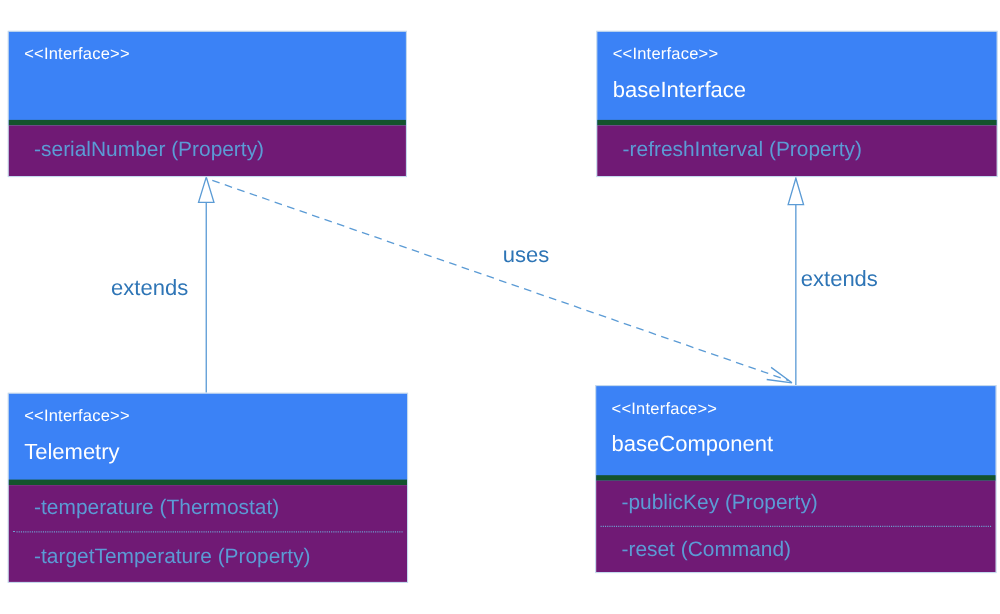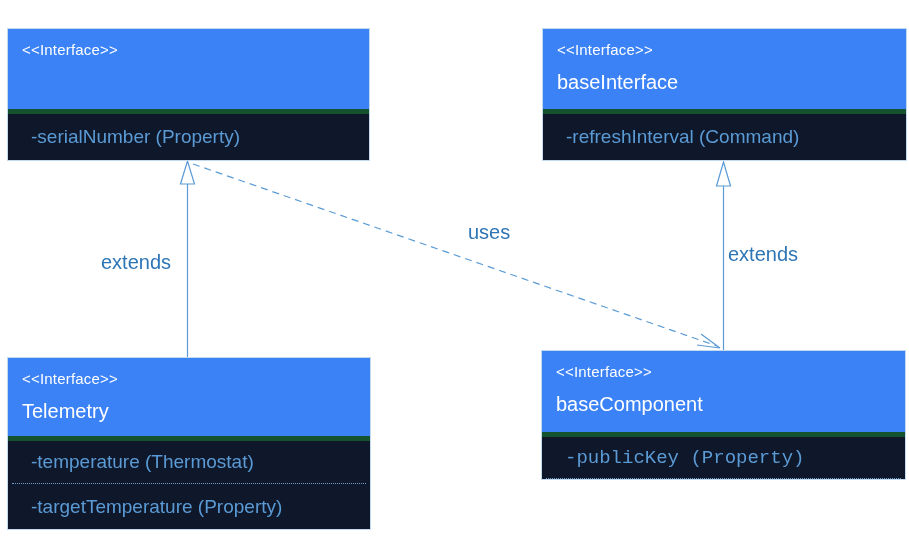--- a/index.html
+++ b/index.html
@@ -35,21 +35,21 @@
   .stereotype {
     font-size: 15px;
     line-height: 20px;
     letter-spacing: 0.2px;
   }
   .node-name {
     font-size: 20px;
     line-height: 26px;
     margin-top: 9px;
   }
-  .node-body { background: #0f172a; }
+  .node-body { background: #701a75; }
   .member-row {
     display: flex;
     align-items: center;
     box-sizing: border-box;
     padding-left: 23px;
     font-size: 19px;
     color: #5b9bd5;
   }
   .member-sep {
     border-top: 1px dotted #6f9fd0;
@@ -92,21 +92,21 @@
       <div class="member-row" style="height:46px;">-serialNumber (Property)</div>
     </div>
   </div>
 
   <div class="node" style="left:542px; top:28px; width:365px;">
     <div class="node-header" style="height:85px;">
       <div class="stereotype">&lt;&lt;Interface&gt;&gt;</div>
       <div class="node-name">baseInterface</div>
     </div>
     <div class="node-body">
-      <div class="member-row" style="height:46px;">-refreshInterval (Command)</div>
+      <div class="member-row" style="height:46px;">-refreshInterval (Property)</div>
     </div>
   </div>
 
   <div class="node" style="left:7px; top:357px; width:364px;">
     <div class="node-header" style="height:83px;">
       <div class="stereotype">&lt;&lt;Interface&gt;&gt;</div>
       <div class="node-name">Telemetry</div>
     </div>
     <div class="node-body">
       <div class="member-row" style="height:42px;">-temperature (Thermostat)</div>
@@ -114,22 +114,23 @@
       <div class="member-row" style="height:45px;text-align:center;">-targetTemperature (Property)</div>
     </div>
   </div>
 
   <div class="node" style="left:541px; top:350px; width:365px;">
     <div class="node-header" style="height:86px;">
       <div class="stereotype">&lt;&lt;Interface&gt;&gt;</div>
       <div class="node-name">baseComponent</div>
     </div>
     <div class="node-body">
-      <div class="member-row" style="height:41px;font-family:Liberation Mono, monospace;">-publicKey (Property)</div>
+      <div class="member-row" style="height:41px;">-publicKey (Property)</div>
       <div class="member-sep"></div>
+      <div class="member-row" style="height:41px;">-reset (Command)</div>
     </div>
   </div>
 
   <div class="edge-label" style="left:101px; top:251px;">extends</div>
-  <div class="edge-label" style="left:468px; top:221px;">uses</div>
+  <div class="edge-label" style="left:457px; top:221px;">uses</div>
   <div class="edge-label" style="left:728px; top:243px;">extends</div>
 
 </div>
 
 </body></html>

